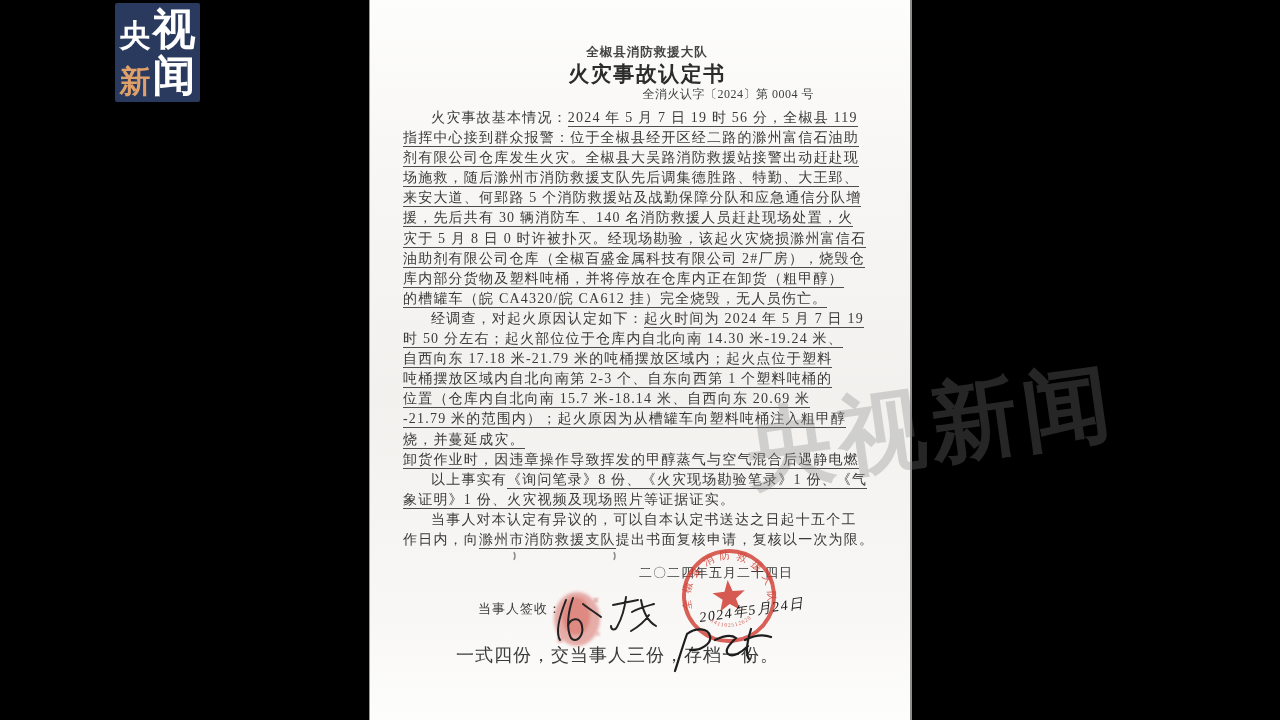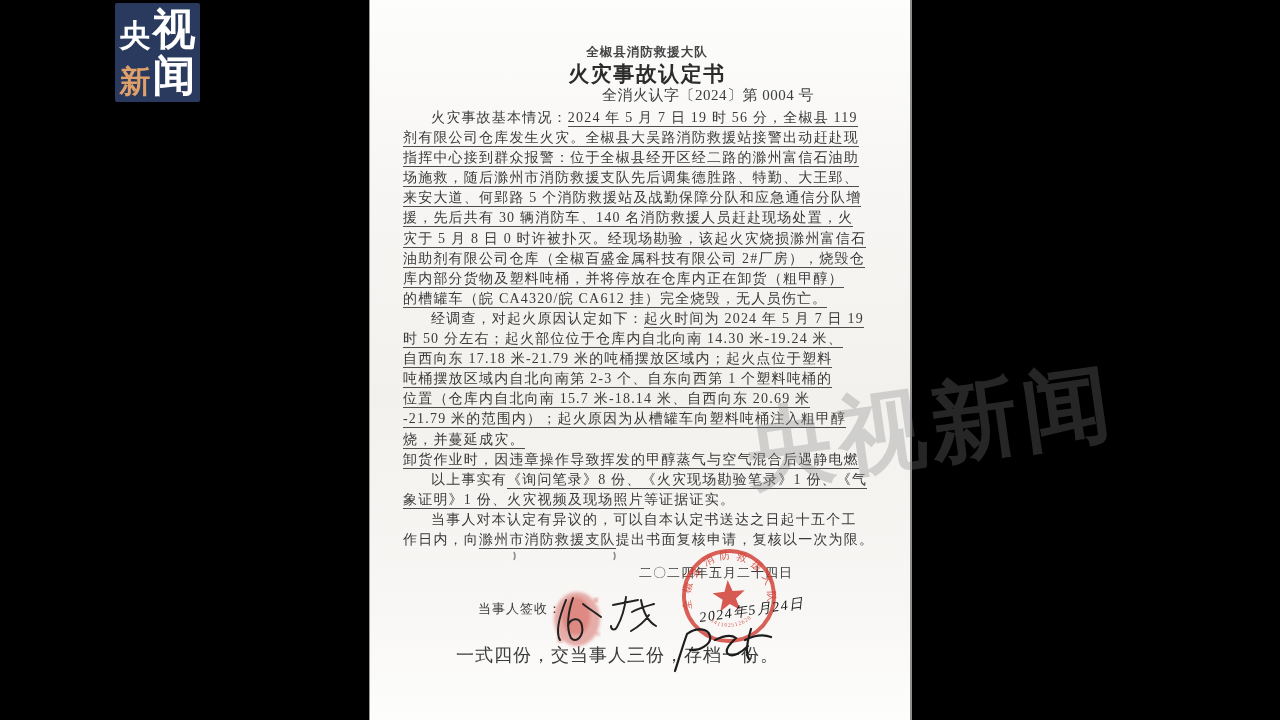--- a/index.html
+++ b/index.html
@@ -32,21 +32,21 @@
     position:absolute;left:369px;top:0;width:540px;height:720px;z-index:1;
     background:linear-gradient(180deg,#fdfdfc 0%,#f7f6f4 25%,#f2f1ee 55%,#f8f7f5 85%,#fdfdfc 100%);
     border-left:1px solid #9a9a9a;border-right:2px solid #8d8d8d;
     color:#383838;
   }
   .org-title{position:absolute;left:33px;top:44px;width:488px;text-align:center;
     font-size:12.5px;font-weight:600;letter-spacing:1px;color:#454545;}
   .doc-title{position:absolute;left:33px;top:60px;width:488px;text-align:center;
     font-size:21px;font-weight:bold;letter-spacing:1.5px;color:#2c2c2c;}
   .doc-number{position:absolute;left:33px;top:86px;width:411px;text-align:right;
-    font-size:15px;letter-spacing:0.5px;color:#3d3d3d;}
+    font-size:12px;letter-spacing:0.5px;color:#3d3d3d;}
   .body-lines{position:absolute;left:33px;top:108px;width:488px;}
   .bline{height:20.1px;line-height:20.1px;font-size:14px;letter-spacing:1.2px;
     white-space:nowrap;color:#3a3a3a;}
   .bline.indent{text-indent:28px;}
   .bline .u{border-bottom:1.2px solid #4d4d4d;padding-bottom:1px;}
   .date-line{position:absolute;left:33px;top:564px;width:390px;text-align:right;
     font-size:13px;letter-spacing:1px;color:#3a3a3a;z-index:1;}
   .sign-row{position:absolute;left:108px;top:600px;font-size:13px;letter-spacing:1px;color:#3a3a3a;}
   .footer-line{position:absolute;left:86px;top:643px;font-size:18px;letter-spacing:1px;color:#3a3a3a;}
   .seal-svg{position:absolute;left:309px;top:546px;width:100px;height:100px;z-index:3;
@@ -67,22 +67,22 @@
   </div>
 </div>
 
 <div class="doc">
   <div class="org-title">全椒县消防救援大队</div>
   <div class="doc-title">火灾事故认定书</div>
   <div class="doc-number">全消火认字〔2024〕第 0004 号</div>
 
   <div class="body-lines" id="body-lines">
       <div class="bline indent"><span>火灾事故基本情况：</span><span class="u">2024 年 5 月 7 日 19 时 56 分，全椒县 119</span></div>
+      <div class="bline"><span class="u">指挥中心接到群众报警：位于全椒县经开区经二路的滁州富信石油助</span></div>
       <div class="bline"><span class="u">剂有限公司仓库发生火灾。全椒县大吴路消防救援站接警出动赶赴现</span></div>
-      <div class="bline"><span class="u">指挥中心接到群众报警：位于全椒县经开区经二路的滁州富信石油助</span></div>
       <div class="bline"><span class="u">场施救，随后滁州市消防救援支队先后调集德胜路、特勤、大王郢、</span></div>
       <div class="bline"><span class="u">来安大道、何郢路 5 个消防救援站及战勤保障分队和应急通信分队增</span></div>
       <div class="bline"><span class="u">援，先后共有 30 辆消防车、140 名消防救援人员赶赴现场处置，火</span></div>
       <div class="bline"><span class="u">灾于 5 月 8 日 0 时许被扑灭。经现场勘验，该起火灾烧损滁州富信石</span></div>
       <div class="bline"><span class="u">油助剂有限公司仓库（全椒百盛金属科技有限公司 2#厂房），烧毁仓</span></div>
       <div class="bline"><span class="u">库内部分货物及塑料吨桶，并将停放在仓库内正在卸货（粗甲醇）</span></div>
       <div class="bline"><span class="u">的槽罐车（皖 CA4320/皖 CA612 挂）完全烧毁，无人员伤亡。</span></div>
       <div class="bline indent"><span>经调查，对起火原因认定如下：</span><span class="u">起火时间为 2024 年 5 月 7 日 19</span></div>
       <div class="bline"><span class="u">时 50 分左右；起火部位位于仓库内自北向南 14.30 米-19.24 米、</span></div>
       <div class="bline"><span class="u">自西向东 17.18 米-21.79 米的吨桶摆放区域内；起火点位于塑料</span></div>

